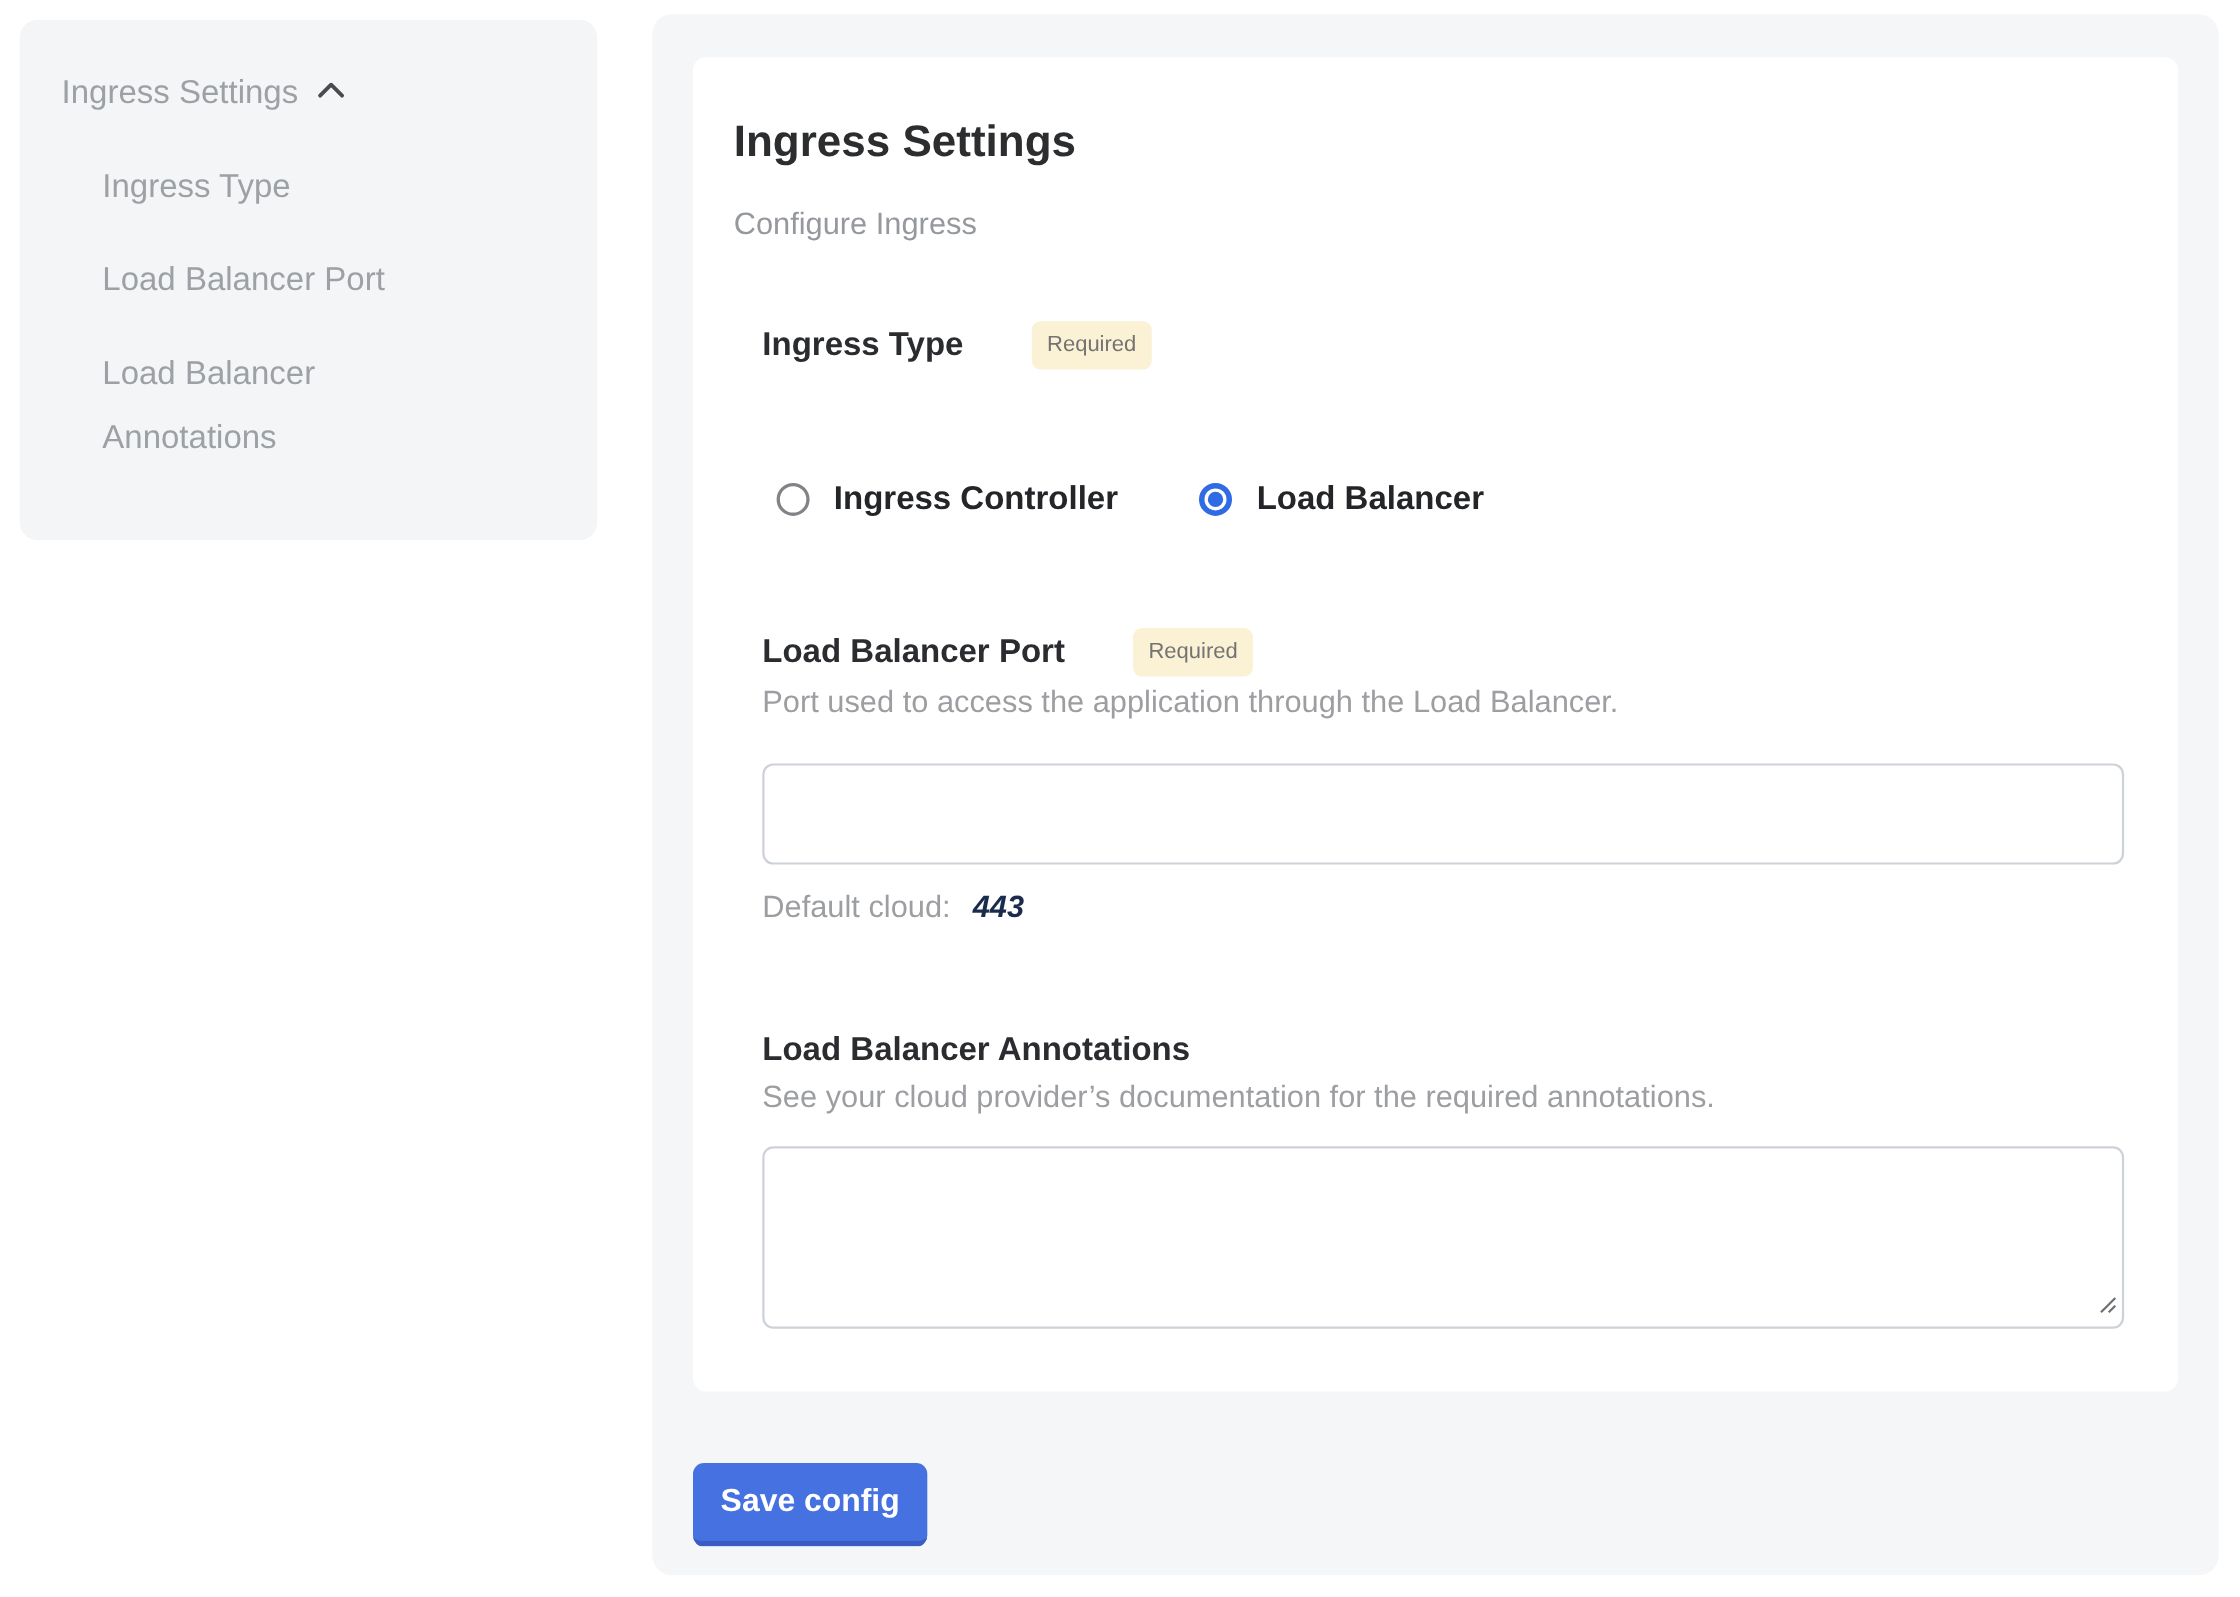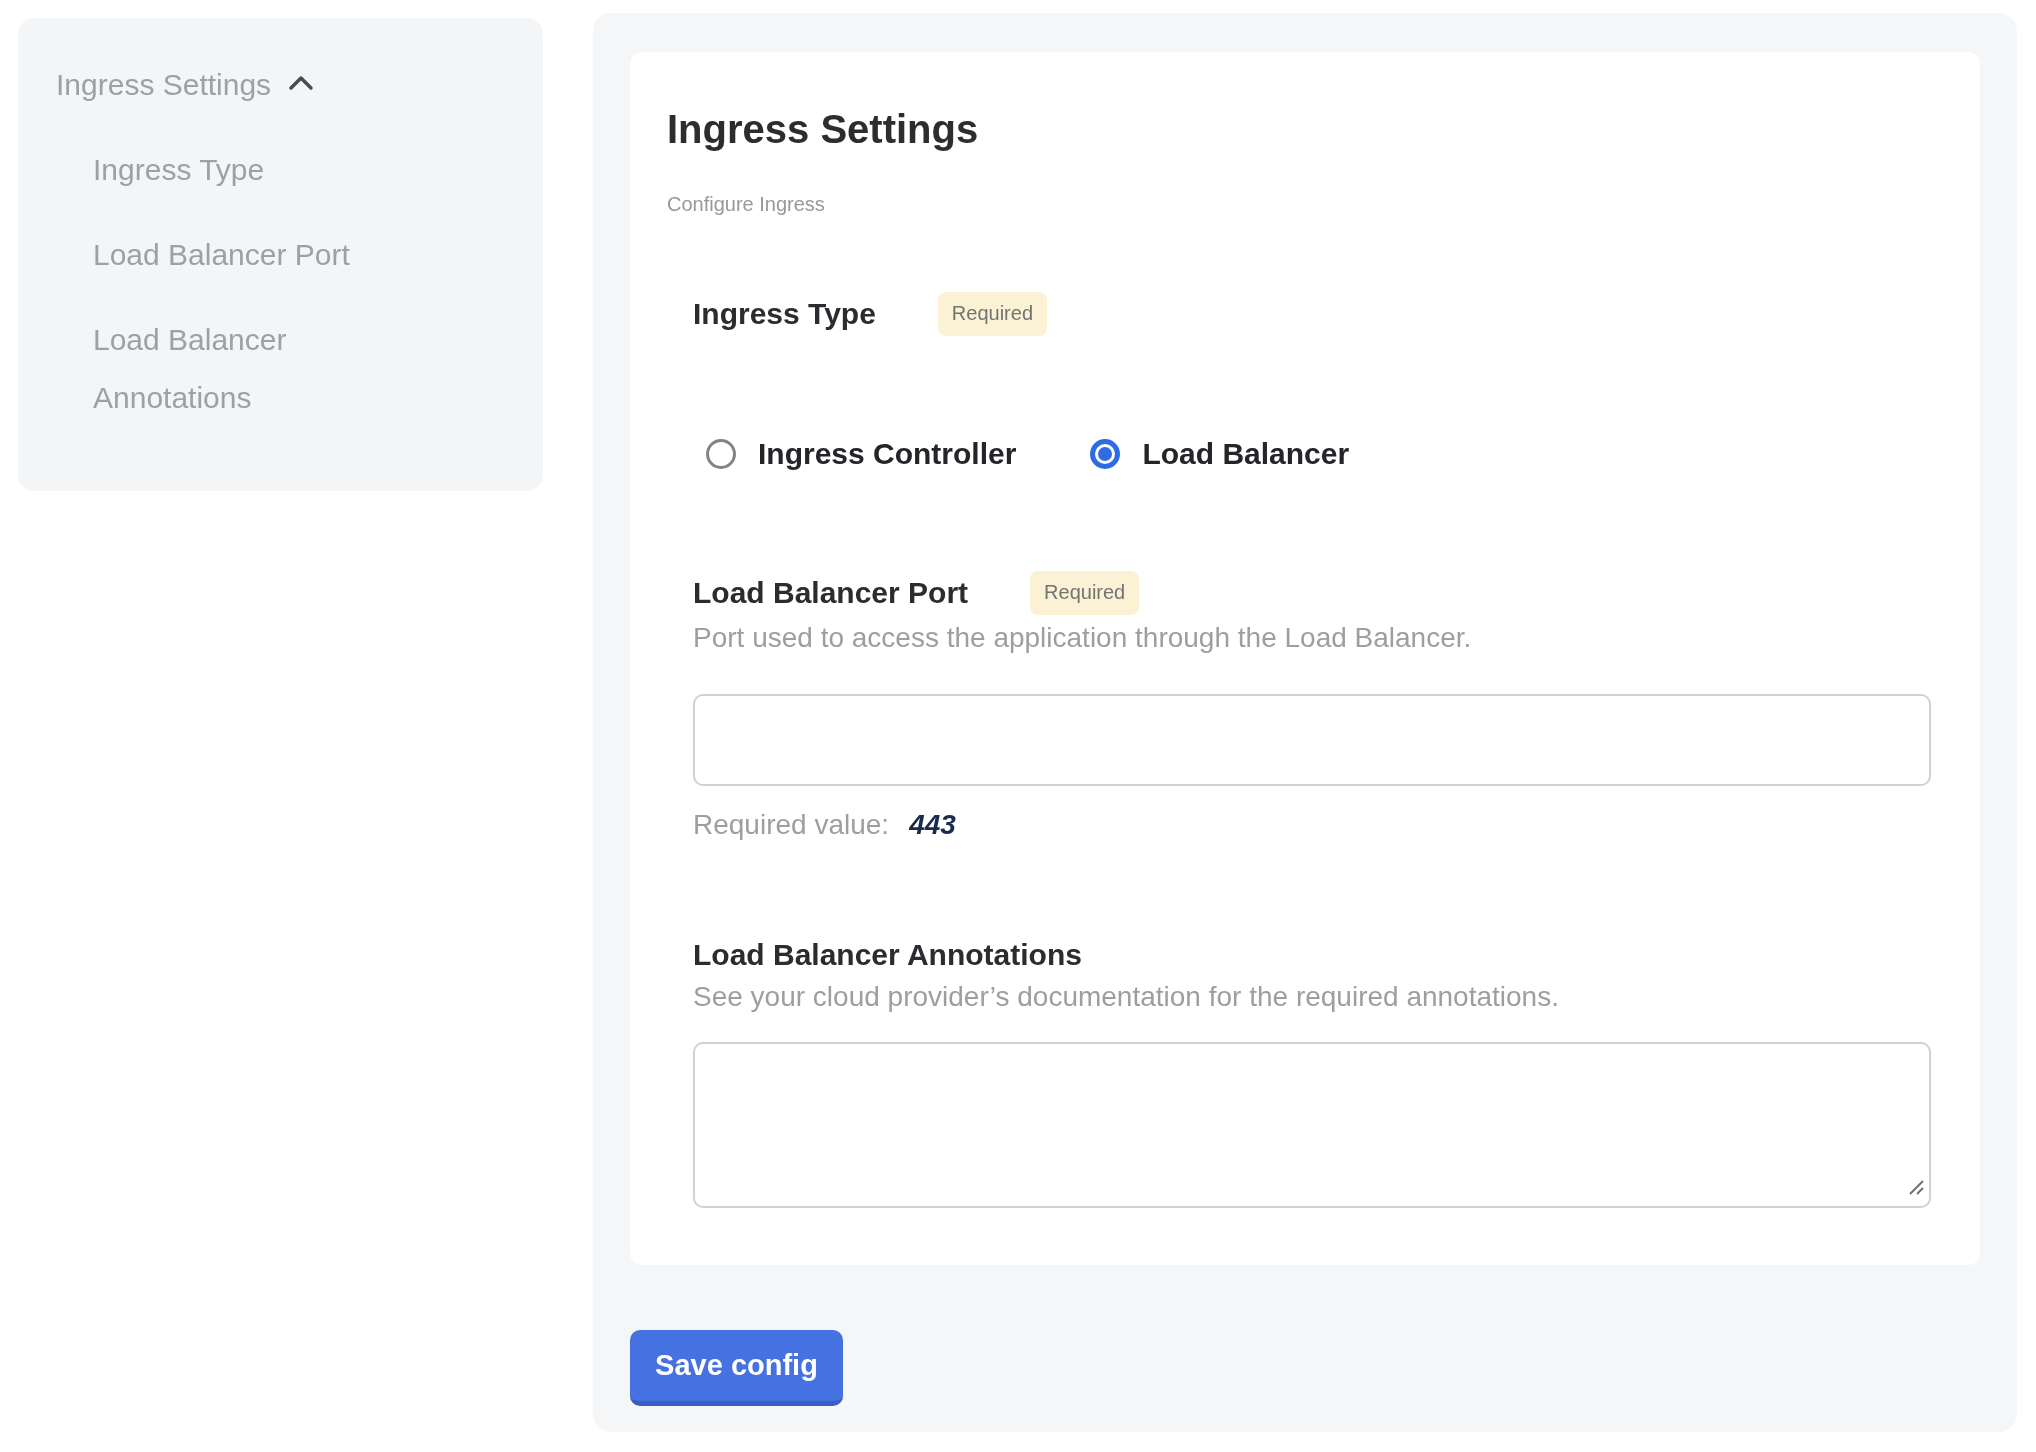--- a/index.html
+++ b/index.html
@@ -19,21 +19,21 @@
 
   
   .main-panel { position:absolute; left:593px; top:13px; width:1424px; height:1419px;
     background:#f5f6f8; border-radius:18px; }
   .card { position:absolute; left:37px; top:39px; width:1350px; height:1213px;
     background:#ffffff; border-radius:12px; }
 
   .card-title { position:absolute; left:37px; top:53px;
     font-size:40px; line-height:48px; font-weight:700; color:#2c2d2f; }
   .card-subtitle { position:absolute; left:37px; top:135px;
-    font-size:20px; line-height:34px; color:#95989c; }
+    font-size:28px; line-height:34px; color:#95989c; }
 
   .field-label-row { position:absolute; left:63px; display:flex; align-items:center; gap:16px; }
   .field-label { font-size:30px; line-height:44px; font-weight:700; color:#2b2c2f; }
   .required-badge { display:inline-block; font-size:20px; line-height:30px;
     color:#737373; background:#fbf1d4; border-radius:8px; padding:6px 14px 8px 14px;margin-left:46px; }
   .field-desc { position:absolute; left:63px; font-size:28px; line-height:34px; color:#9c9ea1; }
 
   .radio-row { position:absolute; left:76px; top:385px; display:flex; align-items:center; gap:74px; }
   .radio-option { display:flex; align-items:center; gap:22px; cursor:pointer; }
   .radio-circle { width:30px; height:30px; border-radius:50%; background:#fff;
@@ -105,21 +105,21 @@
 
     <div class="field-label-row" style="top:519px;">
       <span class="field-label">Load Balancer Port</span>
       <span class="required-badge">Required</span>
     </div>
     <div class="field-desc" style="top:569px;">Port used to access the application through the Load Balancer.</div>
 
     <input class="text-input" type="text" value="" style="">
 
     <div class="default-hint">
-      <span>Required value:</span><span class="default-value">443</span>
+      <span>Default cloud:</span><span class="default-value">443</span>
     </div>
 
     <div class="field-label-row" style="top:881px;">
       <span class="field-label">Load Balancer Annotations</span>
     </div>
     <div class="field-desc" style="top:928px;">See your cloud provider’s documentation for the required annotations.</div>
 
     <div class="textarea-wrap">
       <textarea class="annotations-textarea" style=""></textarea>
       <span class="resize-handle">

